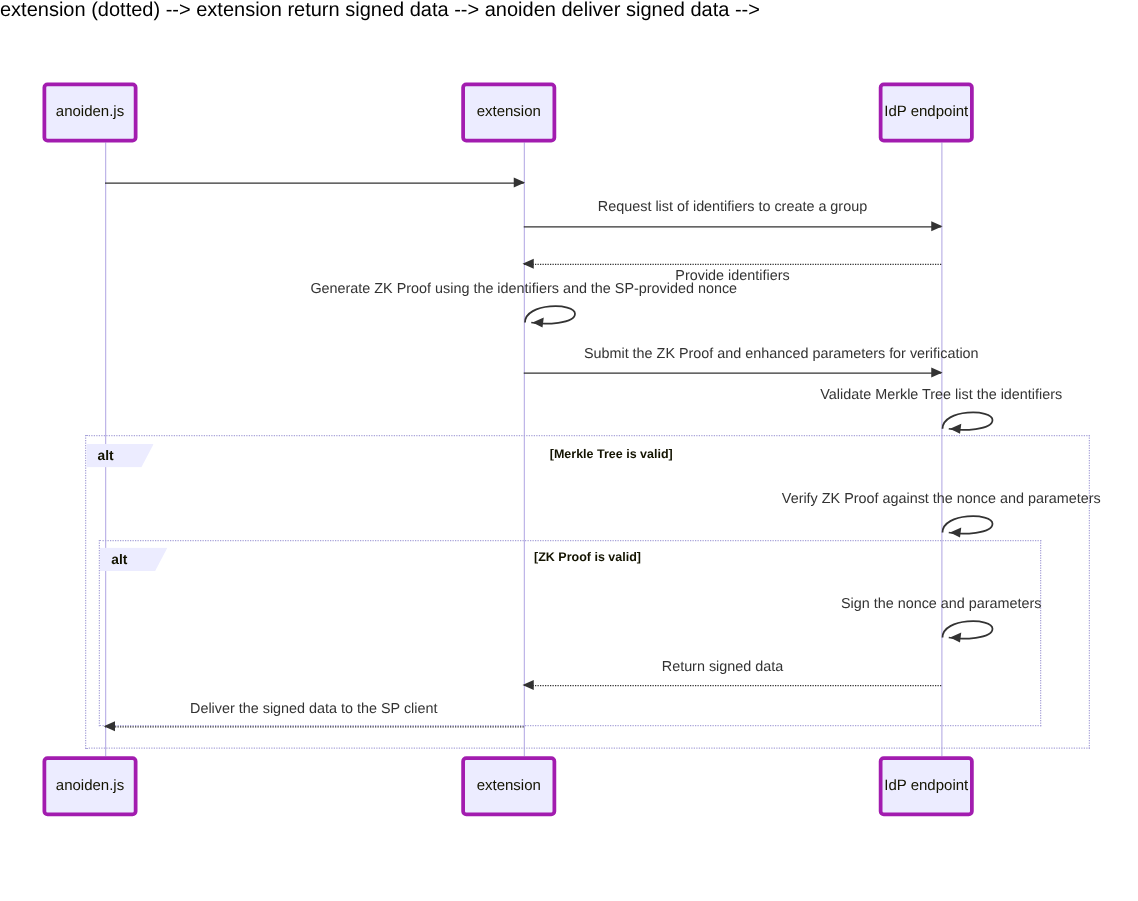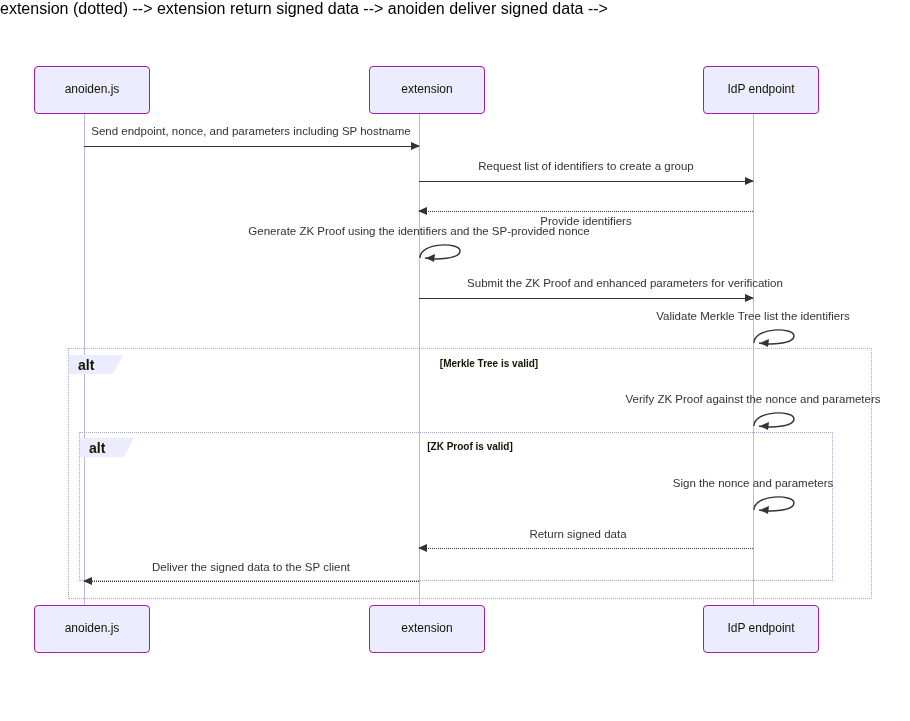--- a/index.html
+++ b/index.html
@@ -16,24 +16,24 @@
   #diagram {
     position: relative;
     width: 910px;
     height: 721px;
     background: #ffffff;
   }
 
   
   .actor-box {
     position: absolute;
-    width: 116px;
+    width: 76px;
     height: 48px;
     background: #ECECFF;
-    border: 1px solid #a21caf;
+    border: 3px solid #a21caf;
     border-radius: 4px;
     box-sizing: border-box;
     display: flex;
     align-items: center;
     justify-content: center;
   }
   .actor-label {
     font-size: 12px;
     color: #131300;
     text-align: center;
@@ -103,21 +103,21 @@
     background: transparent;
   }
   .alt-tab {
     position: absolute;
     height: 19px;
     background: #ECECFF;
     display: flex;
     align-items: center;
     padding-left: 9px;
     padding-right: 16px;
-    font-size: 14px;
+    font-size: 11px;
     font-weight: bold;
     color: #131300;
     box-sizing: border-box;
     -webkit-clip-path: polygon(0 0, 100% 0, calc(100% - 10px) 100%, 0 100%);
     clip-path: polygon(0 0, 100% 0, calc(100% - 10px) 100%, 0 100%);
   }
   .alt-cond {
     position: absolute;
     font-size: 10px;
     font-weight: bold;
@@ -156,21 +156,20 @@
   <div class="actor-box" style="left:369px; top:66px;">
     <span class="actor-label">extension</span>
   </div>
   <div class="actor-box" style="left:703px; top:66px;">
     <span class="actor-label">IdP endpoint</span>
   </div>
 
   
 
   
-  <div class="msg-text" style="left:251px; top:125px;">Send endpoint, nonce, and parameters including SP hostname</div>
   <div class="msg" style="left:84px; top:146px; width:335px;">
     <div class="line"></div>
     <div class="head right"></div>
   </div>
 
   
   <div class="msg-text" style="left:586px; top:160px;">Request list of identifiers to create a group</div>
   <div class="msg" style="left:419px; top:181px; width:334px;">
     <div class="line"></div>
     <div class="head right"></div>

